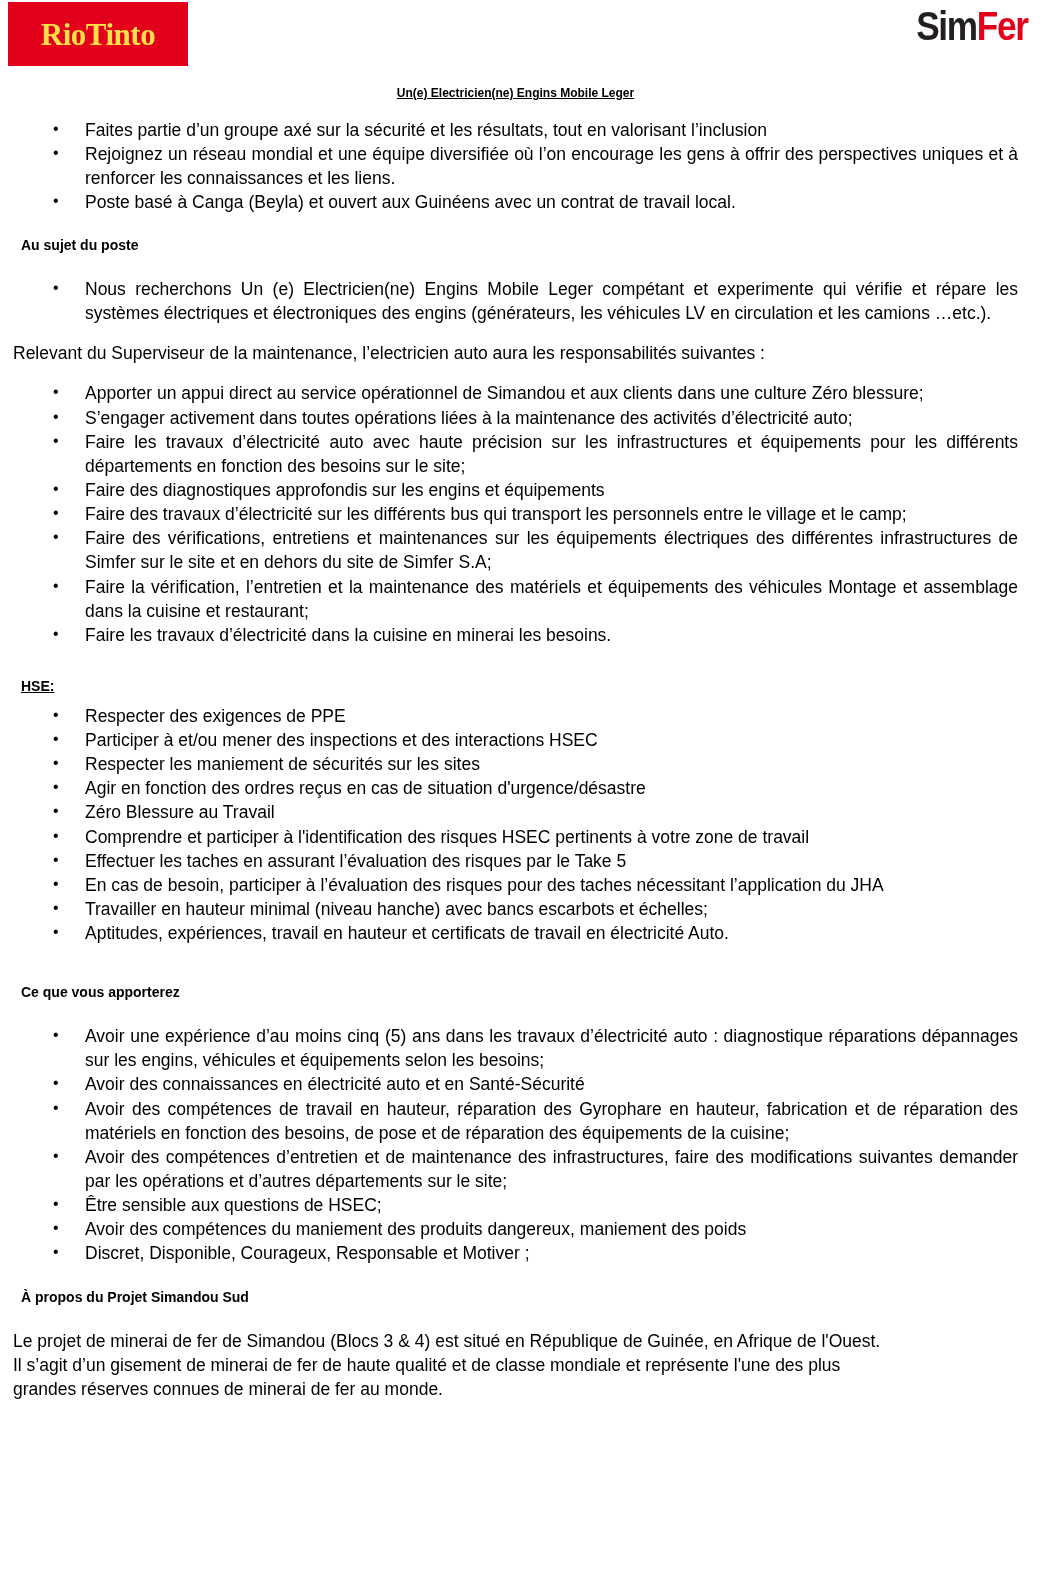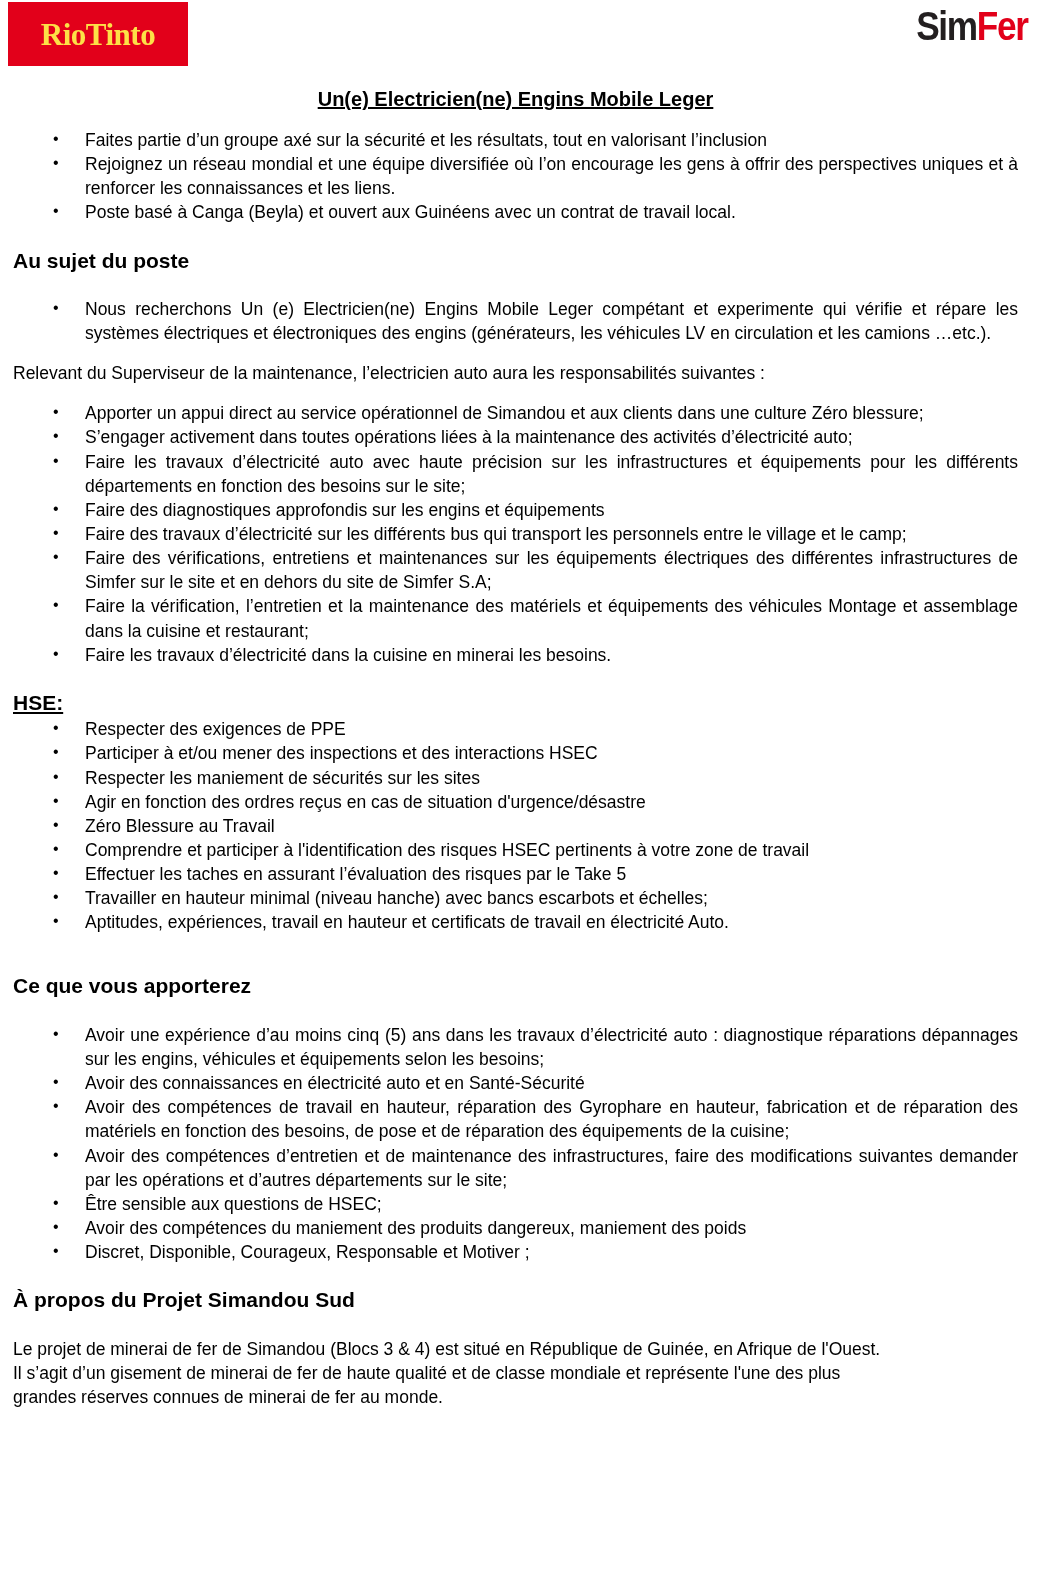--- a/index.html
+++ b/index.html
@@ -68,31 +68,31 @@
   
   .content {
     position: absolute;
     left: 13px;
     top: 78px;
     width: 1005px;
   }
 
   .doc-title {
     text-align: center;
-    font-size: 20px;
+    font-size: 12px;
     font-weight: 700;
     text-decoration: underline;
     margin: 8px 0 0 0;
     line-height: 1.3;
   }
 
   .section-heading {
-    font-size: 21px;
-    font-weight: 700;
-    margin: 0;
+    font-size: 14px;
+    font-weight: 700;
+    margin: 8px;
     line-height: 1.35;
   }
   .section-heading.underlined {
     text-decoration: underline;
     display: inline-block;
   }
 
   p.para {
     font-size: 17.5px;
     line-height: 1.38;
@@ -191,20 +191,21 @@
     </div>
 
     <ul class="bullets tight">
       <li>Respecter des exigences de PPE</li>
       <li>Participer à et/ou mener des inspections et des interactions HSEC</li>
       <li>Respecter les maniement de sécurités sur les sites</li>
       <li>Agir en fonction des ordres reçus en cas de situation d'urgence/désastre</li>
       <li>Zéro Blessure au Travail</li>
       <li>Comprendre et participer à l'identification des risques HSEC pertinents à votre zone de travail</li>
       <li>Effectuer les taches en assurant l’évaluation des risques par le Take 5</li>
+      <li>En cas de besoin, participer à l’évaluation des risques pour des taches nécessitant l’application du JHA</li>
       <li>Travailler en hauteur minimal (niveau hanche) avec bancs escarbots et échelles;</li>
       <li>Aptitudes, expériences, travail en hauteur et certificats de travail en électricité Auto.</li>
     </ul>
 
     <div class="spacer-xl"></div>
 
     <div>
       <span class="section-heading">Ce que vous apporterez</span>
     </div>
 

